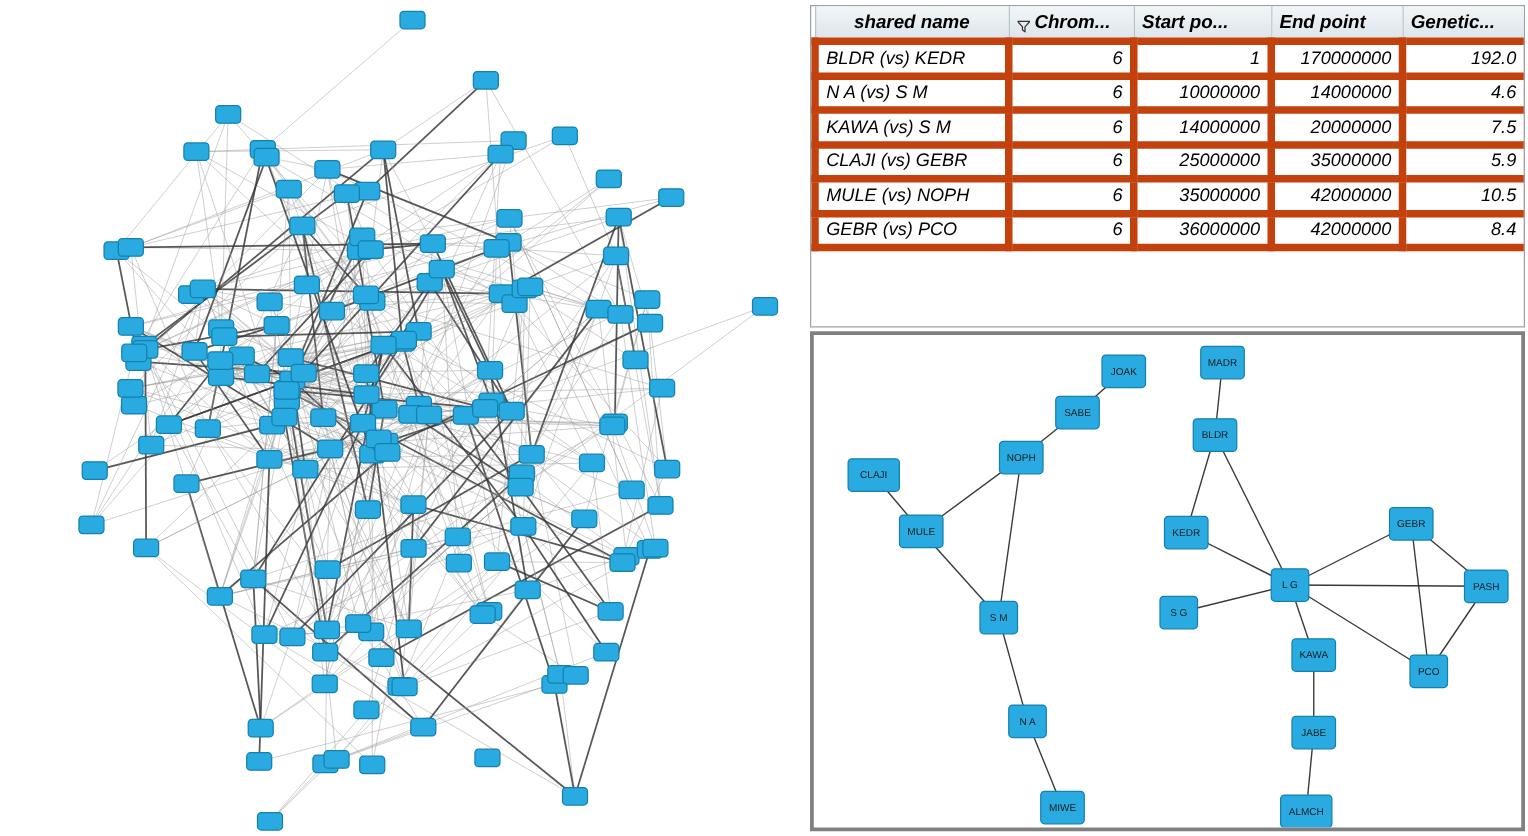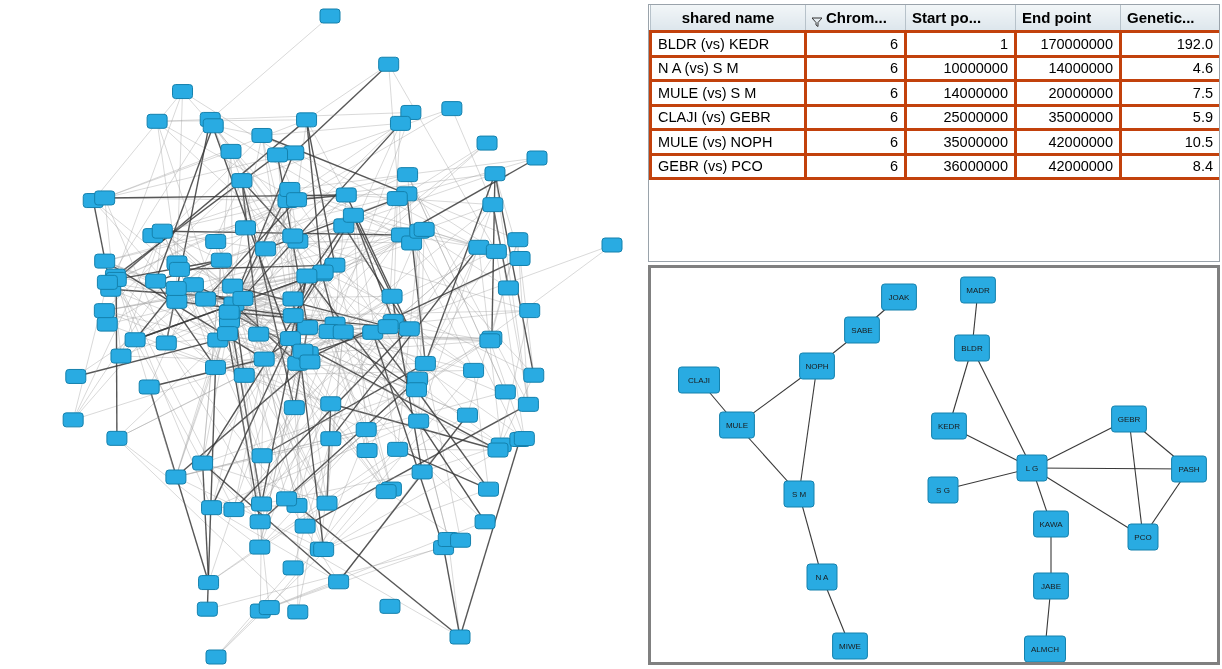--- a/index.html
+++ b/index.html
@@ -34,20 +34,21 @@
 
   
   #table-panel {
     position: absolute;
     left: 3px; top: 4px;
     width: 572px; height: 258px;
     background: #ffffff;
     border: 1px solid #9aa3ab;
     box-sizing: border-box;
     overflow: hidden;
+    font-style: italic;
   }
   table.cytable {
     border-collapse: collapse;
     width: 100%;
     font-size: 14.5px;
     color: #000;
     table-layout: fixed;
   }
   table.cytable th {
     background: linear-gradient(#f2f6f8, #dde6ec);
@@ -67,21 +68,21 @@
     justify-content: flex-start;
     gap: 4px;
   }
   table.cytable th.left-hdr .hdr-inner { justify-content: center; }
   .filter-icon {
     display: inline-block;
     width: 10px; height: 10px;
     flex: 0 0 auto;
   }
   table.cytable td {
-    border: 3px solid #c2410c;
+    border: 6px solid #c2410c;
     height: 21.5px;
     padding: 0 6px;
     white-space: nowrap;
     overflow: hidden;
     background: #ffffff;
   }
   td.col-name { text-align: left; }
   td.num { text-align: right; }
 
   
@@ -1112,21 +1113,21 @@
             <td class="num">192.0</td>
           </tr>
           <tr>
             <td class="col-name">N A (vs) S M</td>
             <td class="num">6</td>
             <td class="num">10000000</td>
             <td class="num">14000000</td>
             <td class="num">4.6</td>
           </tr>
           <tr>
-            <td class="col-name">MULE (vs) S M</td>
+            <td class="col-name">KAWA (vs) S M</td>
             <td class="num">6</td>
             <td class="num">14000000</td>
             <td class="num">20000000</td>
             <td class="num">7.5</td>
           </tr>
           <tr>
             <td class="col-name">CLAJI (vs) GEBR</td>
             <td class="num">6</td>
             <td class="num">25000000</td>
             <td class="num">35000000</td>

